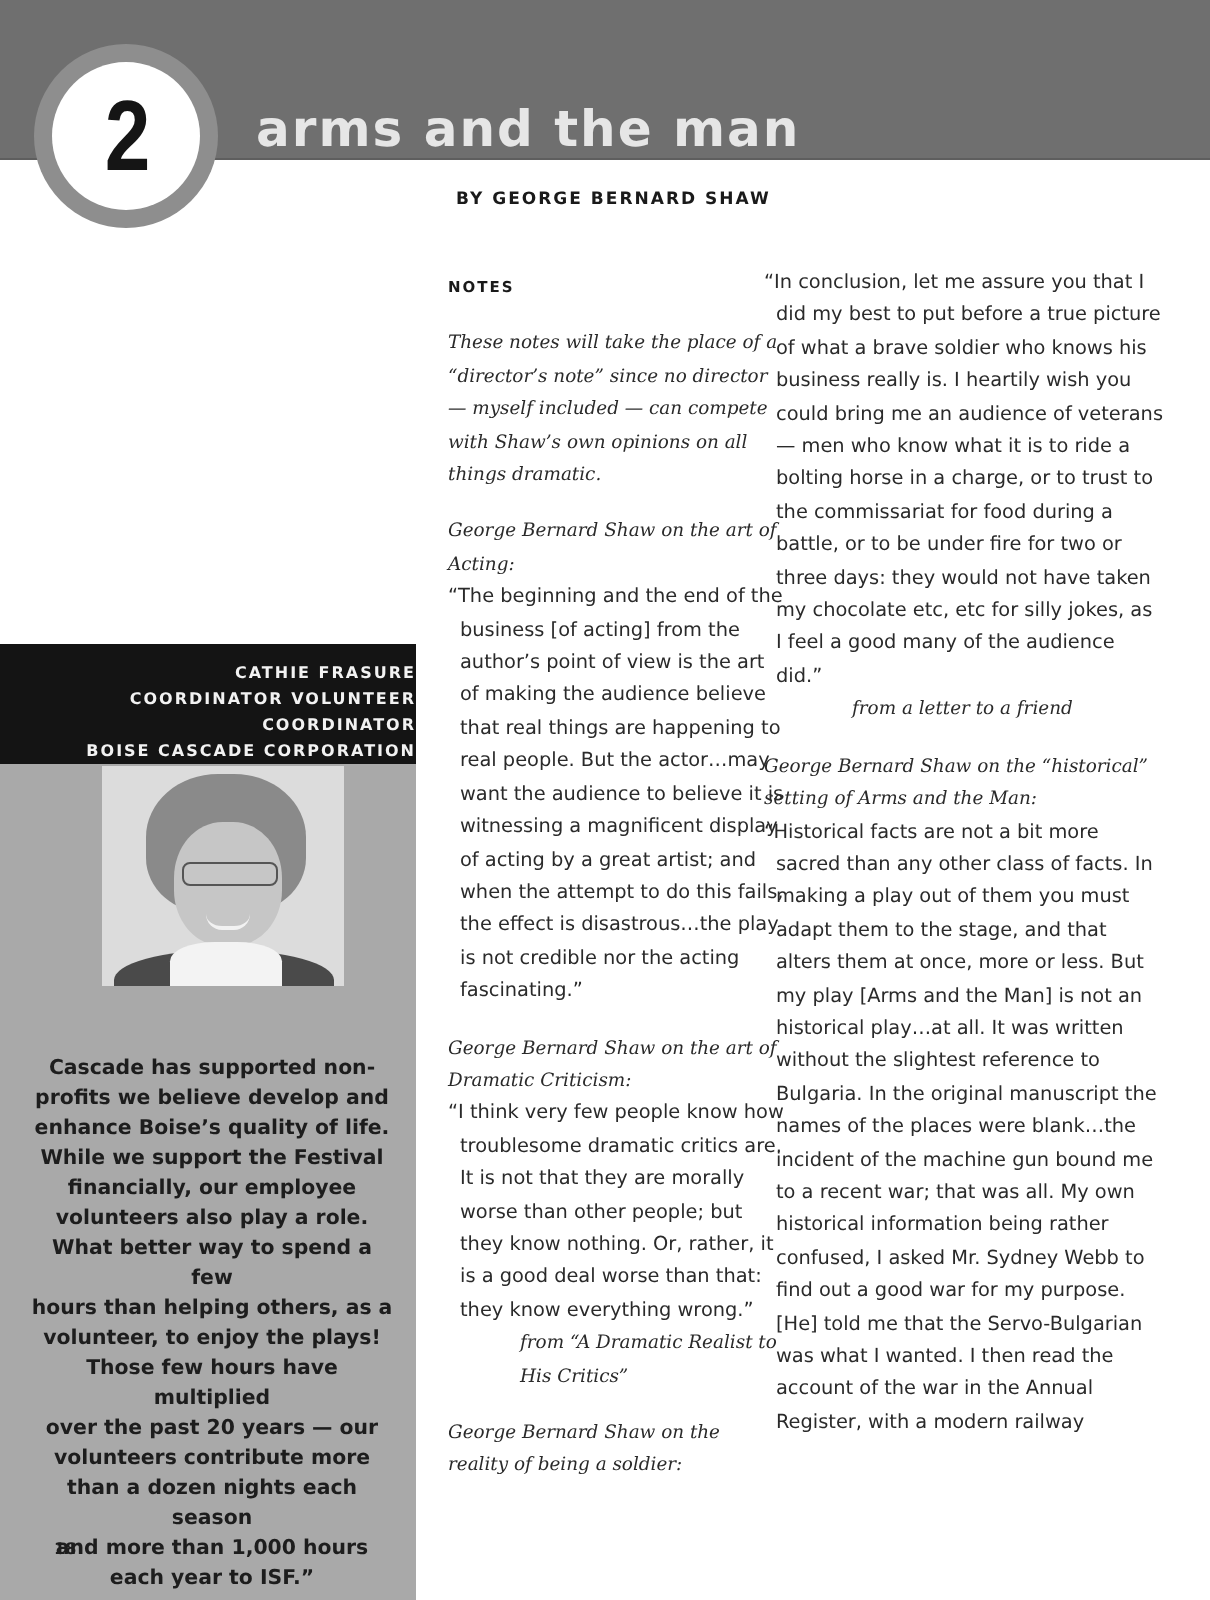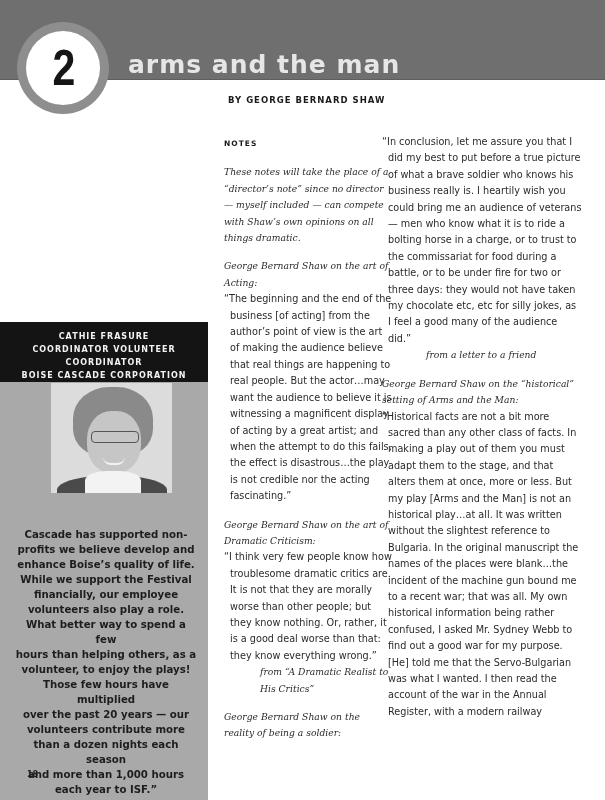--- a/index.html
+++ b/index.html
@@ -32,21 +32,21 @@
   }
   .byline {
     position:absolute; left:228px; top:95px; font-family:"DejaVu Sans", sans-serif;
     font-weight:bold; font-size:8.5px; letter-spacing:1px; color:#1a1a1a;
   }
   .sidebar {
     position:absolute; left:0; top:322px; width:208px; height:478px; background:#a9a9a9;
   }
   .name-bar {
     position:absolute; left:0; top:322px; width:208px; height:60px; background:#141414;
-    color:#f2f2f2; text-align:center; font-weight:bold; font-size:8px; letter-spacing:1px;
+    color:#f2f2f2; text-align:right; font-weight:bold; font-size:8px; letter-spacing:1px;
     line-height:13px; padding-top:8px; box-sizing:border-box;
   }
   .photo {
     position:absolute; left:51px; top:383px; width:121px; height:110px; background:#dcdcdc; overflow:hidden;
   }
   .photo .hair { position:absolute; left:22px; top:4px; width:80px; height:70px; border-radius:45% 45% 40% 40%; background:#8a8a8a; }
   .photo .face { position:absolute; left:36px; top:28px; width:54px; height:62px; border-radius:45%; background:#c6c6c6; }
   .photo .glasses { position:absolute; left:40px; top:48px; width:46px; height:10px; border:1px solid #555; border-radius:4px; }
   .photo .smile { position:absolute; left:52px; top:74px; width:22px; height:6px; border-bottom:2px solid #f2f2f2; border-radius:0 0 10px 10px; }
   .photo .shoulders { position:absolute; left:6px; top:92px; width:110px; height:30px; border-radius:50% 50% 0 0; background:#4a4a4a; }

